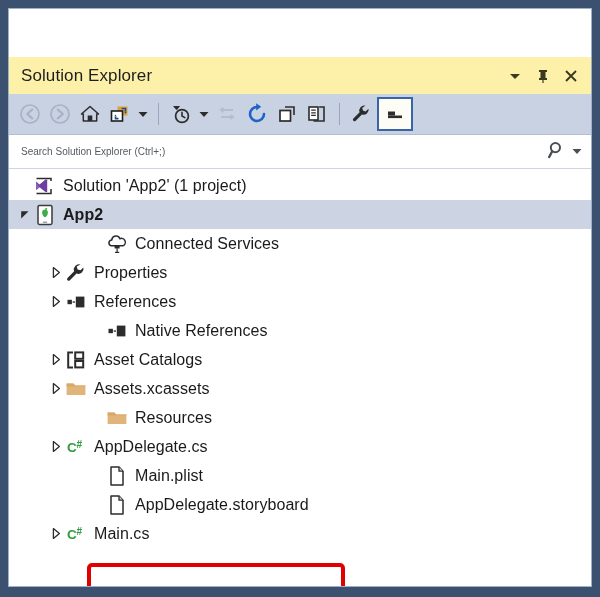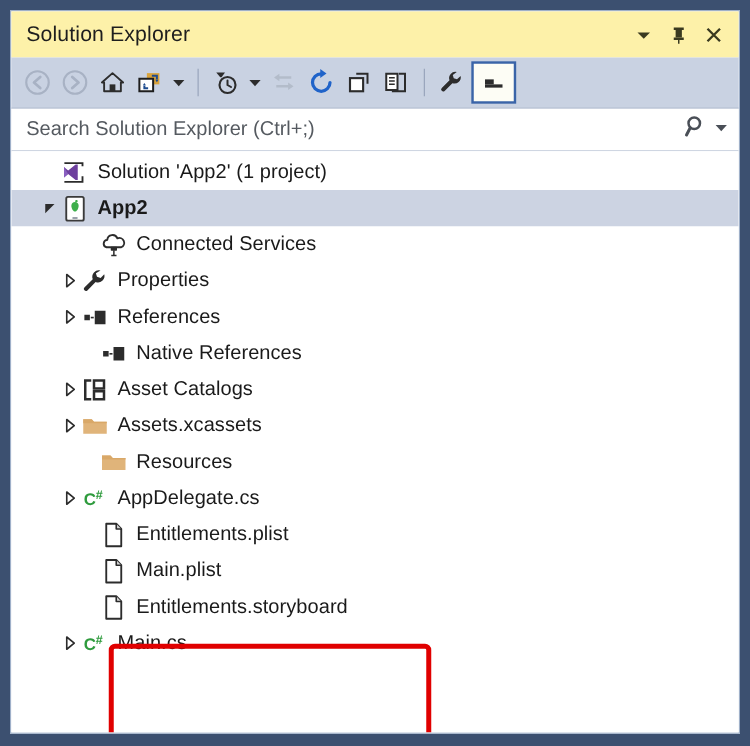--- a/index.html
+++ b/index.html
@@ -37,20 +37,21 @@
 
   
   #titlebar {
     height: 37px;
     flex: 0 0 37px;
     background: #fdf1a9;
     display: flex;
     align-items: center;
     padding: 0 6px 0 12px;
     box-sizing: border-box;
+    margin-top: 48px;
   }
   #title-text {
     font-size: 17px;
     color: #1e1e1e;
     letter-spacing: .1px;
     flex: 1 1 auto;
     white-space: nowrap;
   }
   .title-btn {
     width: 28px;
@@ -109,21 +110,21 @@
     align-items: center;
     padding: 0 8px 0 12px;
     box-sizing: border-box;
     border-bottom: 1px solid #cfd6e2;
   }
   #search-input {
     flex: 1 1 auto;
     border: none;
     outline: none;
     font-family: "Liberation Sans", sans-serif;
-    font-size: 16px;
+    font-size: 10px;
     color: #2b2b2b;
     background: transparent;
     padding: 0;
   }
   #search-input::placeholder { color: #555a60; opacity: 1; }
   #search-icons { display: flex; align-items: center; flex: 0 0 auto; gap: 4px; }
 
   
   #tree {
     flex: 1 1 auto;
@@ -161,23 +162,23 @@
   .row-icon svg { display: block; }
   .row-label {
     font-size: 16px;
     color: #1a1a1a;
     white-space: nowrap;
     letter-spacing: .05px;
   }
   .row-label.bold { font-weight: bold; }
 
   
-  .d0 { padding-left: 22px; }
+  .d0 { padding-left: 7px; }
   .d1 { padding-left: 38px; }
-  .d2 { padding-left: 53px; }
+  .d2 { padding-left: 31px; margin-left: 48px; }
 
   
   #redbox {
     position: absolute;
     left: 78px;
     top: 394px;
     width: 258px;
     height: 146px;
     border: 4px solid #e00000;
     border-radius: 5px;
@@ -471,41 +472,31 @@
           <span class="row-label">AppDelegate.cs</span>
         </div>
         <div class="row d2">
           <div class="twisty"></div>
           <div class="row-icon">
             <svg width="18" height="22" viewBox="0 0 18 22">
         <path d="M3 2 L11 2 L15 6.2 L15 20 L3 20 Z" fill="#ffffff" stroke="#2c2c2c" stroke-width="1.5" stroke-linejoin="round"></path>
         <path d="M11 2 L11 6.2 L15 6.2" fill="#d8d8d8" stroke="#2c2c2c" stroke-width="1.3" stroke-linejoin="round"></path>
       </svg>
           </div>
-          <span class="row-label">Entitlements.plist</span>
+          <span class="row-label">Main.plist</span>
         </div>
         <div class="row d2">
           <div class="twisty"></div>
           <div class="row-icon">
             <svg width="18" height="22" viewBox="0 0 18 22">
         <path d="M3 2 L11 2 L15 6.2 L15 20 L3 20 Z" fill="#ffffff" stroke="#2c2c2c" stroke-width="1.5" stroke-linejoin="round"></path>
         <path d="M11 2 L11 6.2 L15 6.2" fill="#d8d8d8" stroke="#2c2c2c" stroke-width="1.3" stroke-linejoin="round"></path>
       </svg>
           </div>
-          <span class="row-label">Main.plist</span>
-        </div>
-        <div class="row d2">
-          <div class="twisty"></div>
-          <div class="row-icon">
-            <svg width="18" height="22" viewBox="0 0 18 22">
-        <path d="M3 2 L11 2 L15 6.2 L15 20 L3 20 Z" fill="#ffffff" stroke="#2c2c2c" stroke-width="1.5" stroke-linejoin="round"></path>
-        <path d="M11 2 L11 6.2 L15 6.2" fill="#d8d8d8" stroke="#2c2c2c" stroke-width="1.3" stroke-linejoin="round"></path>
-      </svg>
-          </div>
-          <span class="row-label">Entitlements.storyboard</span>
+          <span class="row-label">AppDelegate.storyboard</span>
         </div>
         <div class="row d1">
           <div class="twisty">
             <svg width="12" height="13" viewBox="0 0 12 13">
       <polygon points="3.4,1.6 9.4,6.5 3.4,11.4" fill="none" stroke="#2c2c2c" stroke-width="1.3" stroke-linejoin="round"></polygon>
     </svg>
           </div>
           <div class="row-icon">
             <svg width="22" height="20" viewBox="0 0 22 20">
         <text x="2" y="15" font-family="Liberation Sans, sans-serif" font-size="13.5" font-weight="bold" fill="#2e9b3d">C</text>

